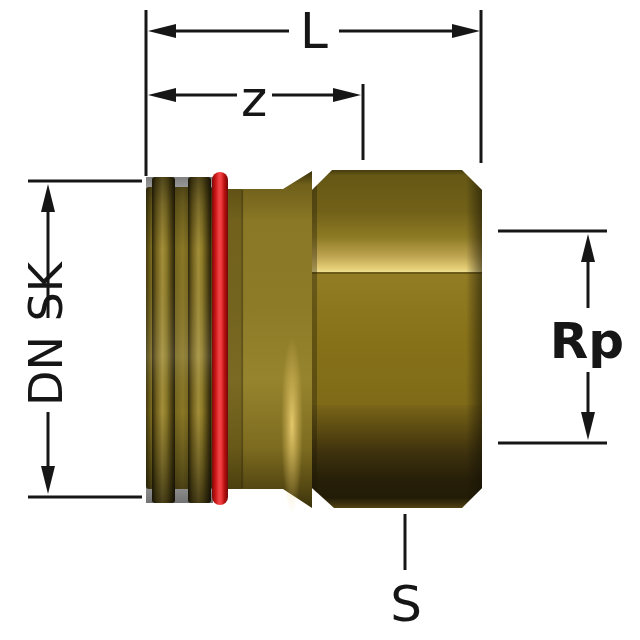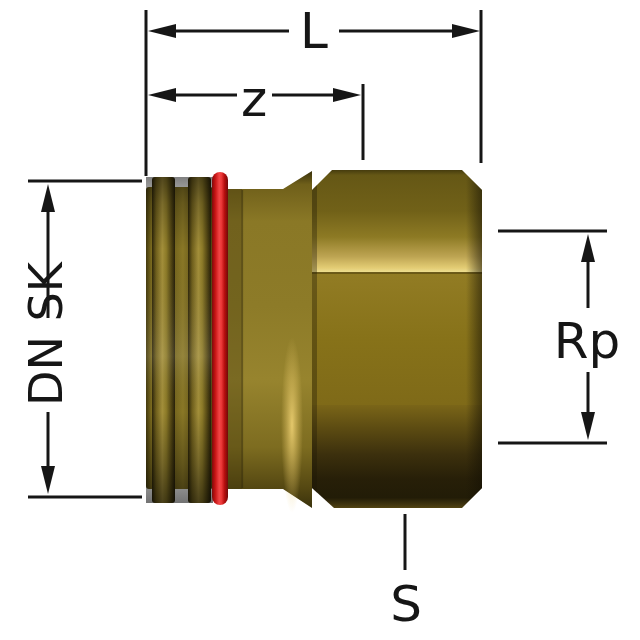--- a/index.html
+++ b/index.html
@@ -190,16 +190,16 @@
       </g>
     </g>
   </svg>
 
   <div class="dim-label" style="left:314px; top:31px;">L</div>
 
   <div class="dim-label" style="left:254px; top:99px;">z</div>
 
   <div class="dim-label rotated" style="left:46px; top:334px;">DN SK</div>
 
-  <div class="dim-label" style="left:587px; top:341px;">Rp</div>
+  <div class="dim-label" style="left:587px; top:341px;font-weight:bold;">Rp</div>
 
   <div class="dim-label" style="left:406px; top:604px;">S</div>
 </div>
 
 </body></html>

